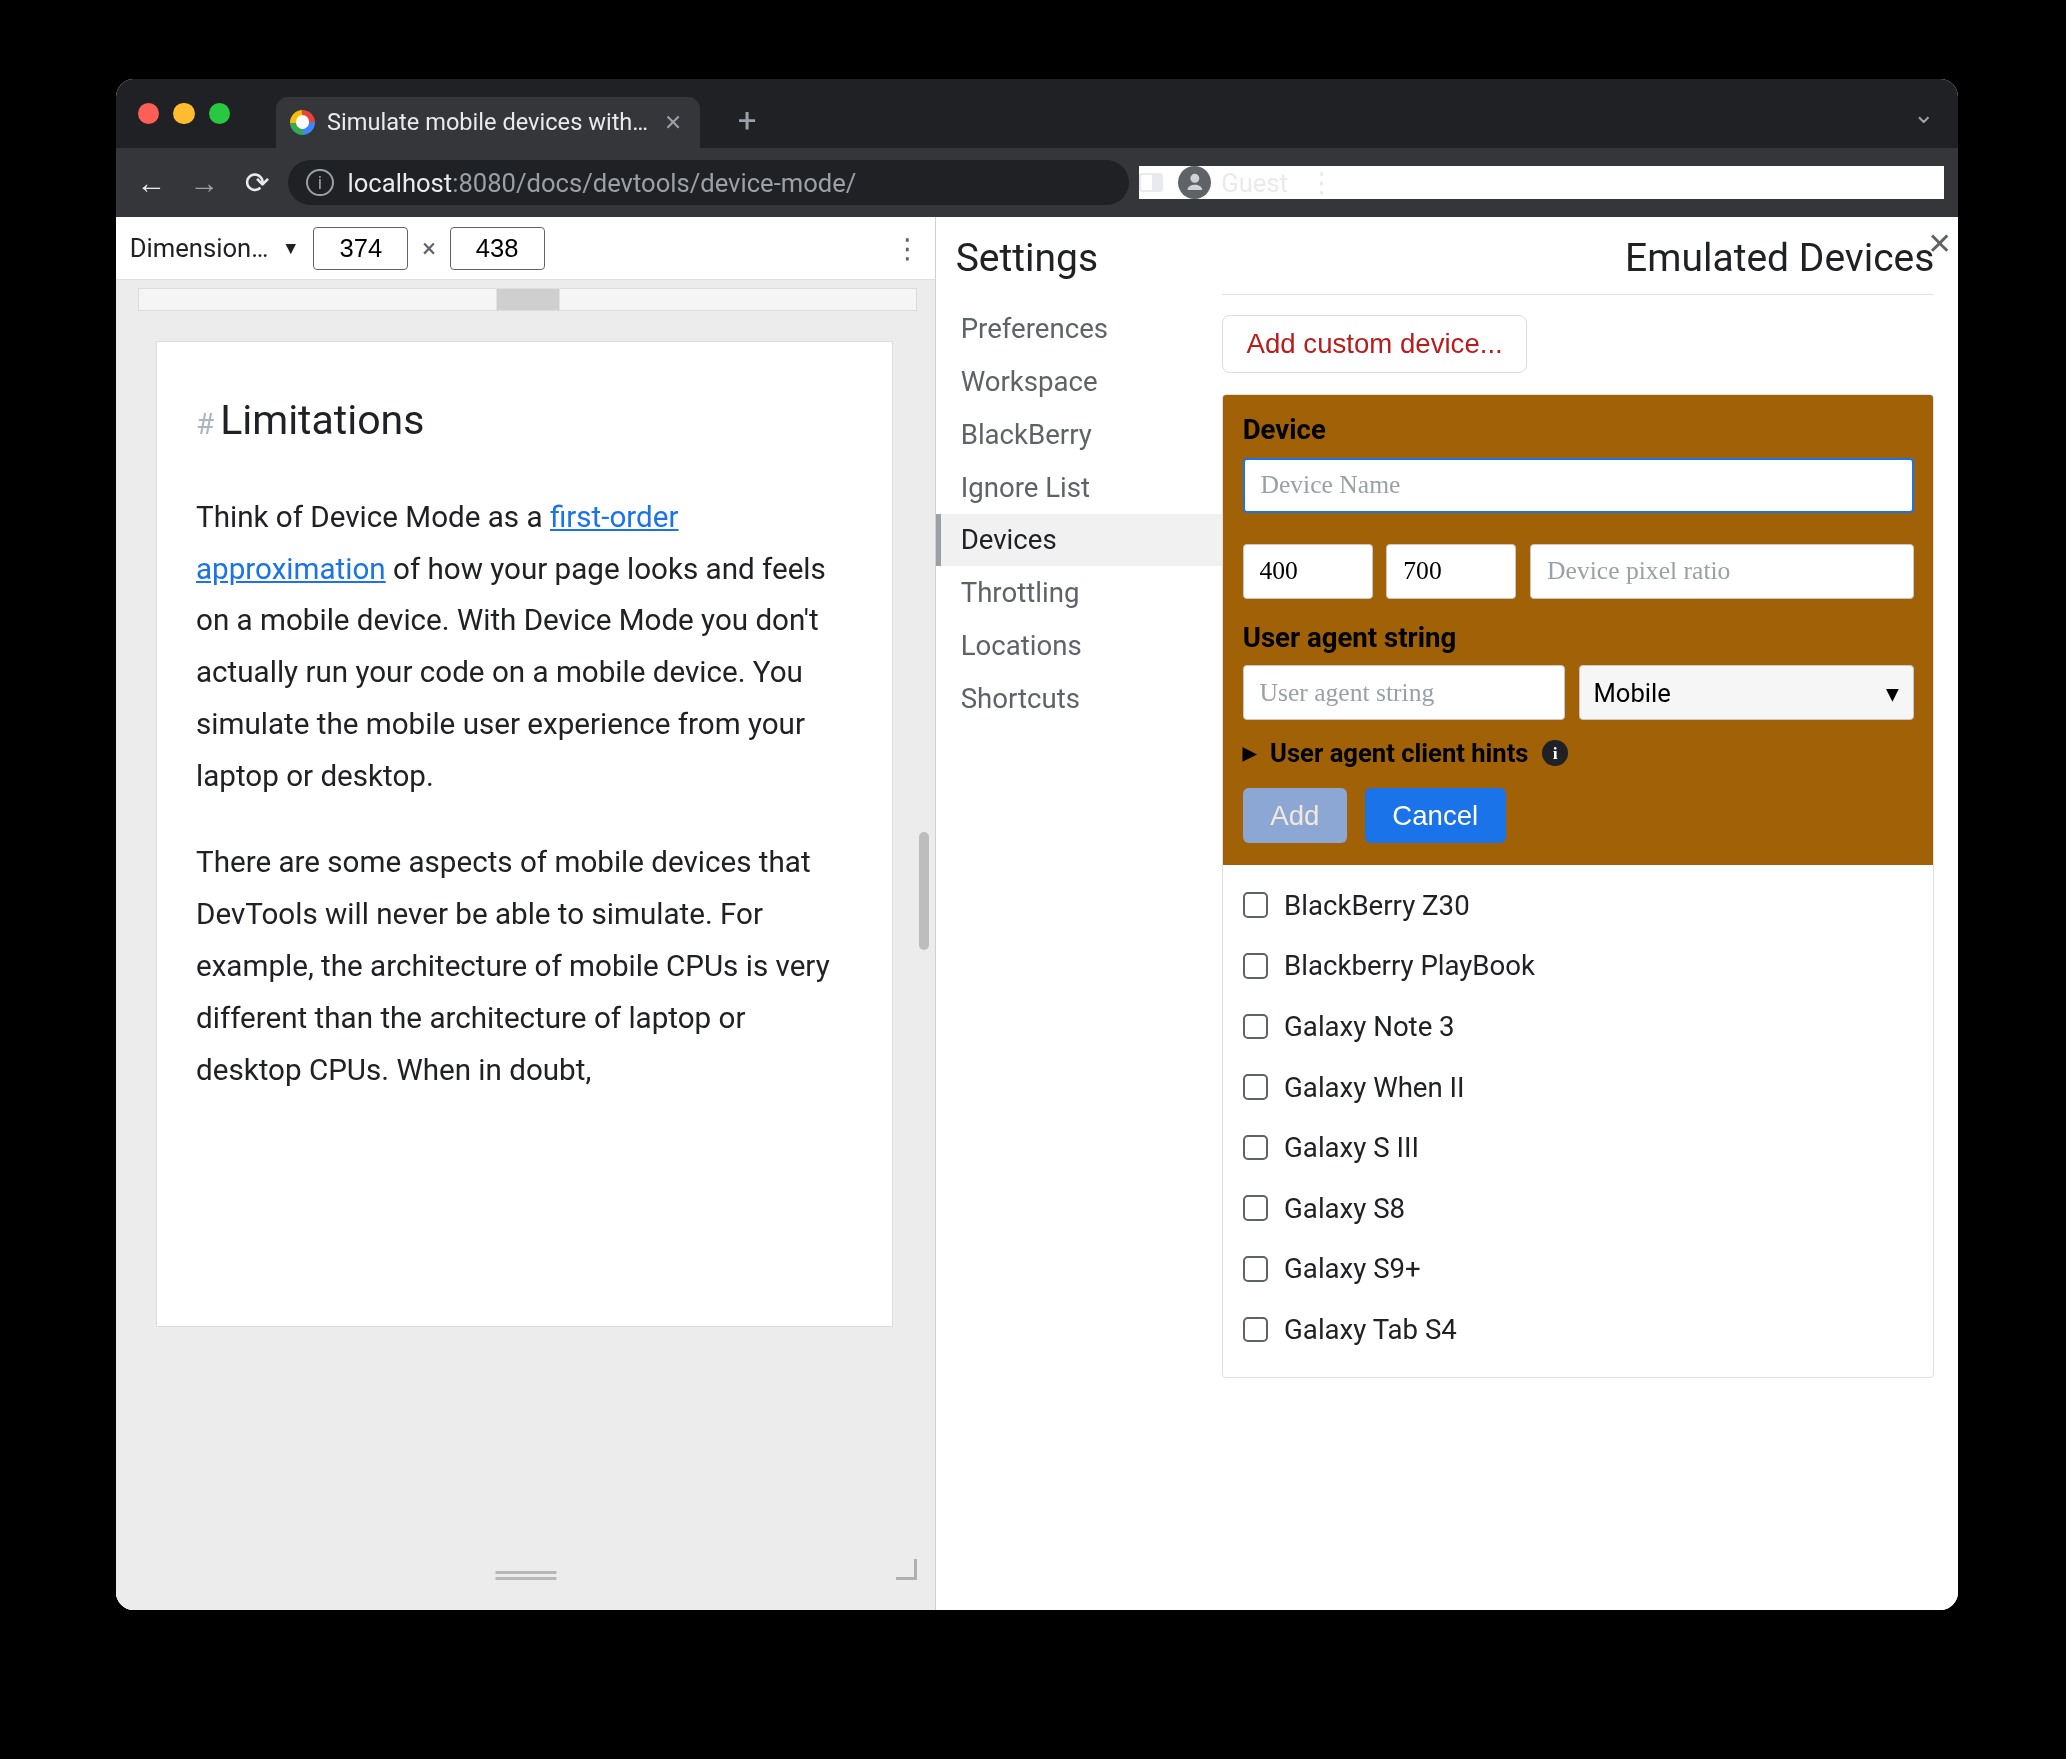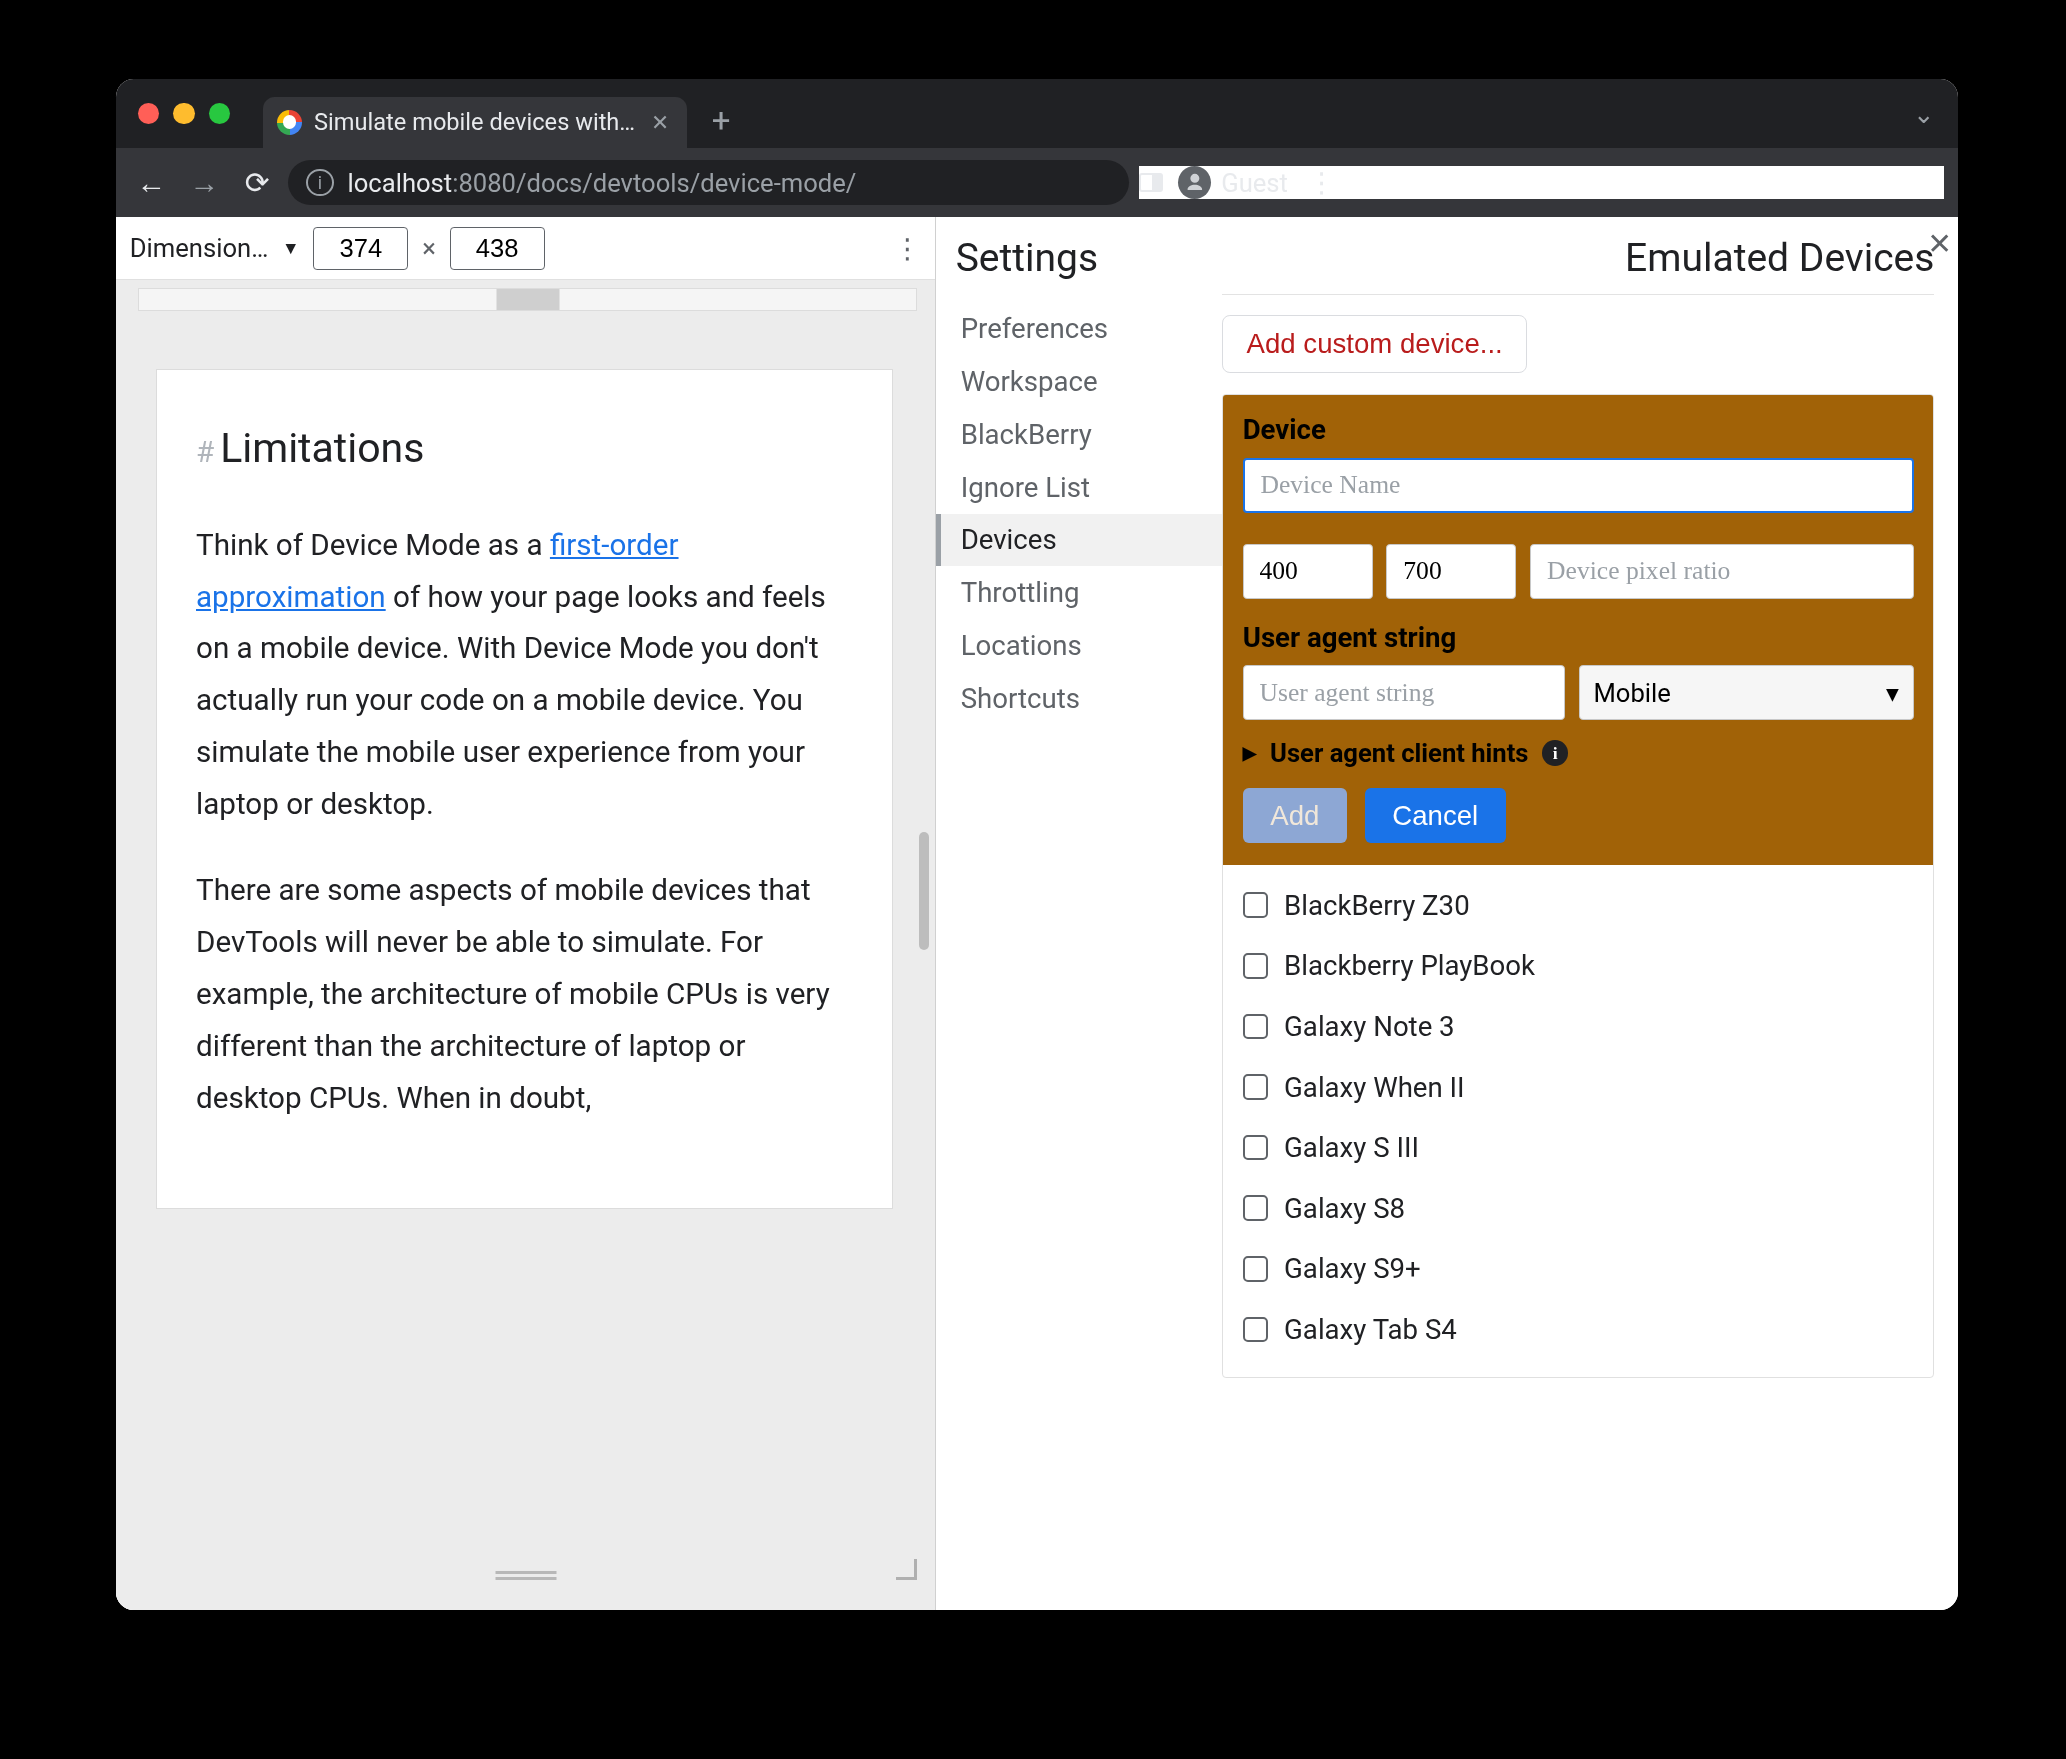--- a/index.html
+++ b/index.html
@@ -21,21 +21,21 @@
     overflow: hidden;
     box-shadow: 0 29.6px 79px rgba(0,0,0,0.6);
     display: flex; flex-direction: column;
   }
   
   .titlebar {
     height: 69px;
     background: #202124;
     display: flex; align-items: center;
     padding: 0 17.7px;
-    gap: 15px;
+    gap: 28px;
   }
   .traffic { display:flex; gap:13.8px; margin-right: 17.7px; margin-left: 3.9px; }
   .traffic .dot { width:21.7px; height:21.7px; border-radius:50%; }
   .dot.red { background:#ff5f57; }
   .dot.yellow { background:#febc2e; }
   .dot.green { background:#28c840; }
   .tab {
     display:flex; align-items:center; gap:11.8px;
     background:#35363a; color:#e8eaed;
     height:51px; padding:0 17.7px 0 13.8px;
@@ -117,21 +117,21 @@
   }
   .dm-ruler-top {
     position:absolute; top:7.9px; left:21.7px; right:17.7px; height:23.6px;
     background:#f5f5f5; border:1px solid #dcdcdc;
   }
   .dm-ruler-top .marker {
     position:absolute; left:50%; top:0; bottom:0; width:63px; transform:translateX(-50%);
     background: linear-gradient(#cfcfcf,#cfcfcf);
   }
   .dm-viewport {
-    position:absolute; top:90px; left:41px; width:735px; height:838px;
+    position:absolute; top:62px; left:41px; width:735px; height:984px;
     background:#fff; box-shadow: 0 0 0 1px #dcdcdc;
     overflow:auto;
   }
   .article { padding: 43px 39px; font-size:29.6px; line-height:1.75; color:#202124; }
   .article .hash { color:#b0b5bb; font-size:29.6px; margin-right:5.9px; }
   .article h2 { font-size:41px; font-weight:400; margin-bottom:35px; }
   .article p { margin-bottom:35px; }
   .article a { color:#1a73e8; text-decoration:underline; }
   .dm-scroll-indicator {
     position:absolute; right:5.9px; top:552px; width:9.9px; height:118px; border-radius:5.9px; background:#bdbdbd;

